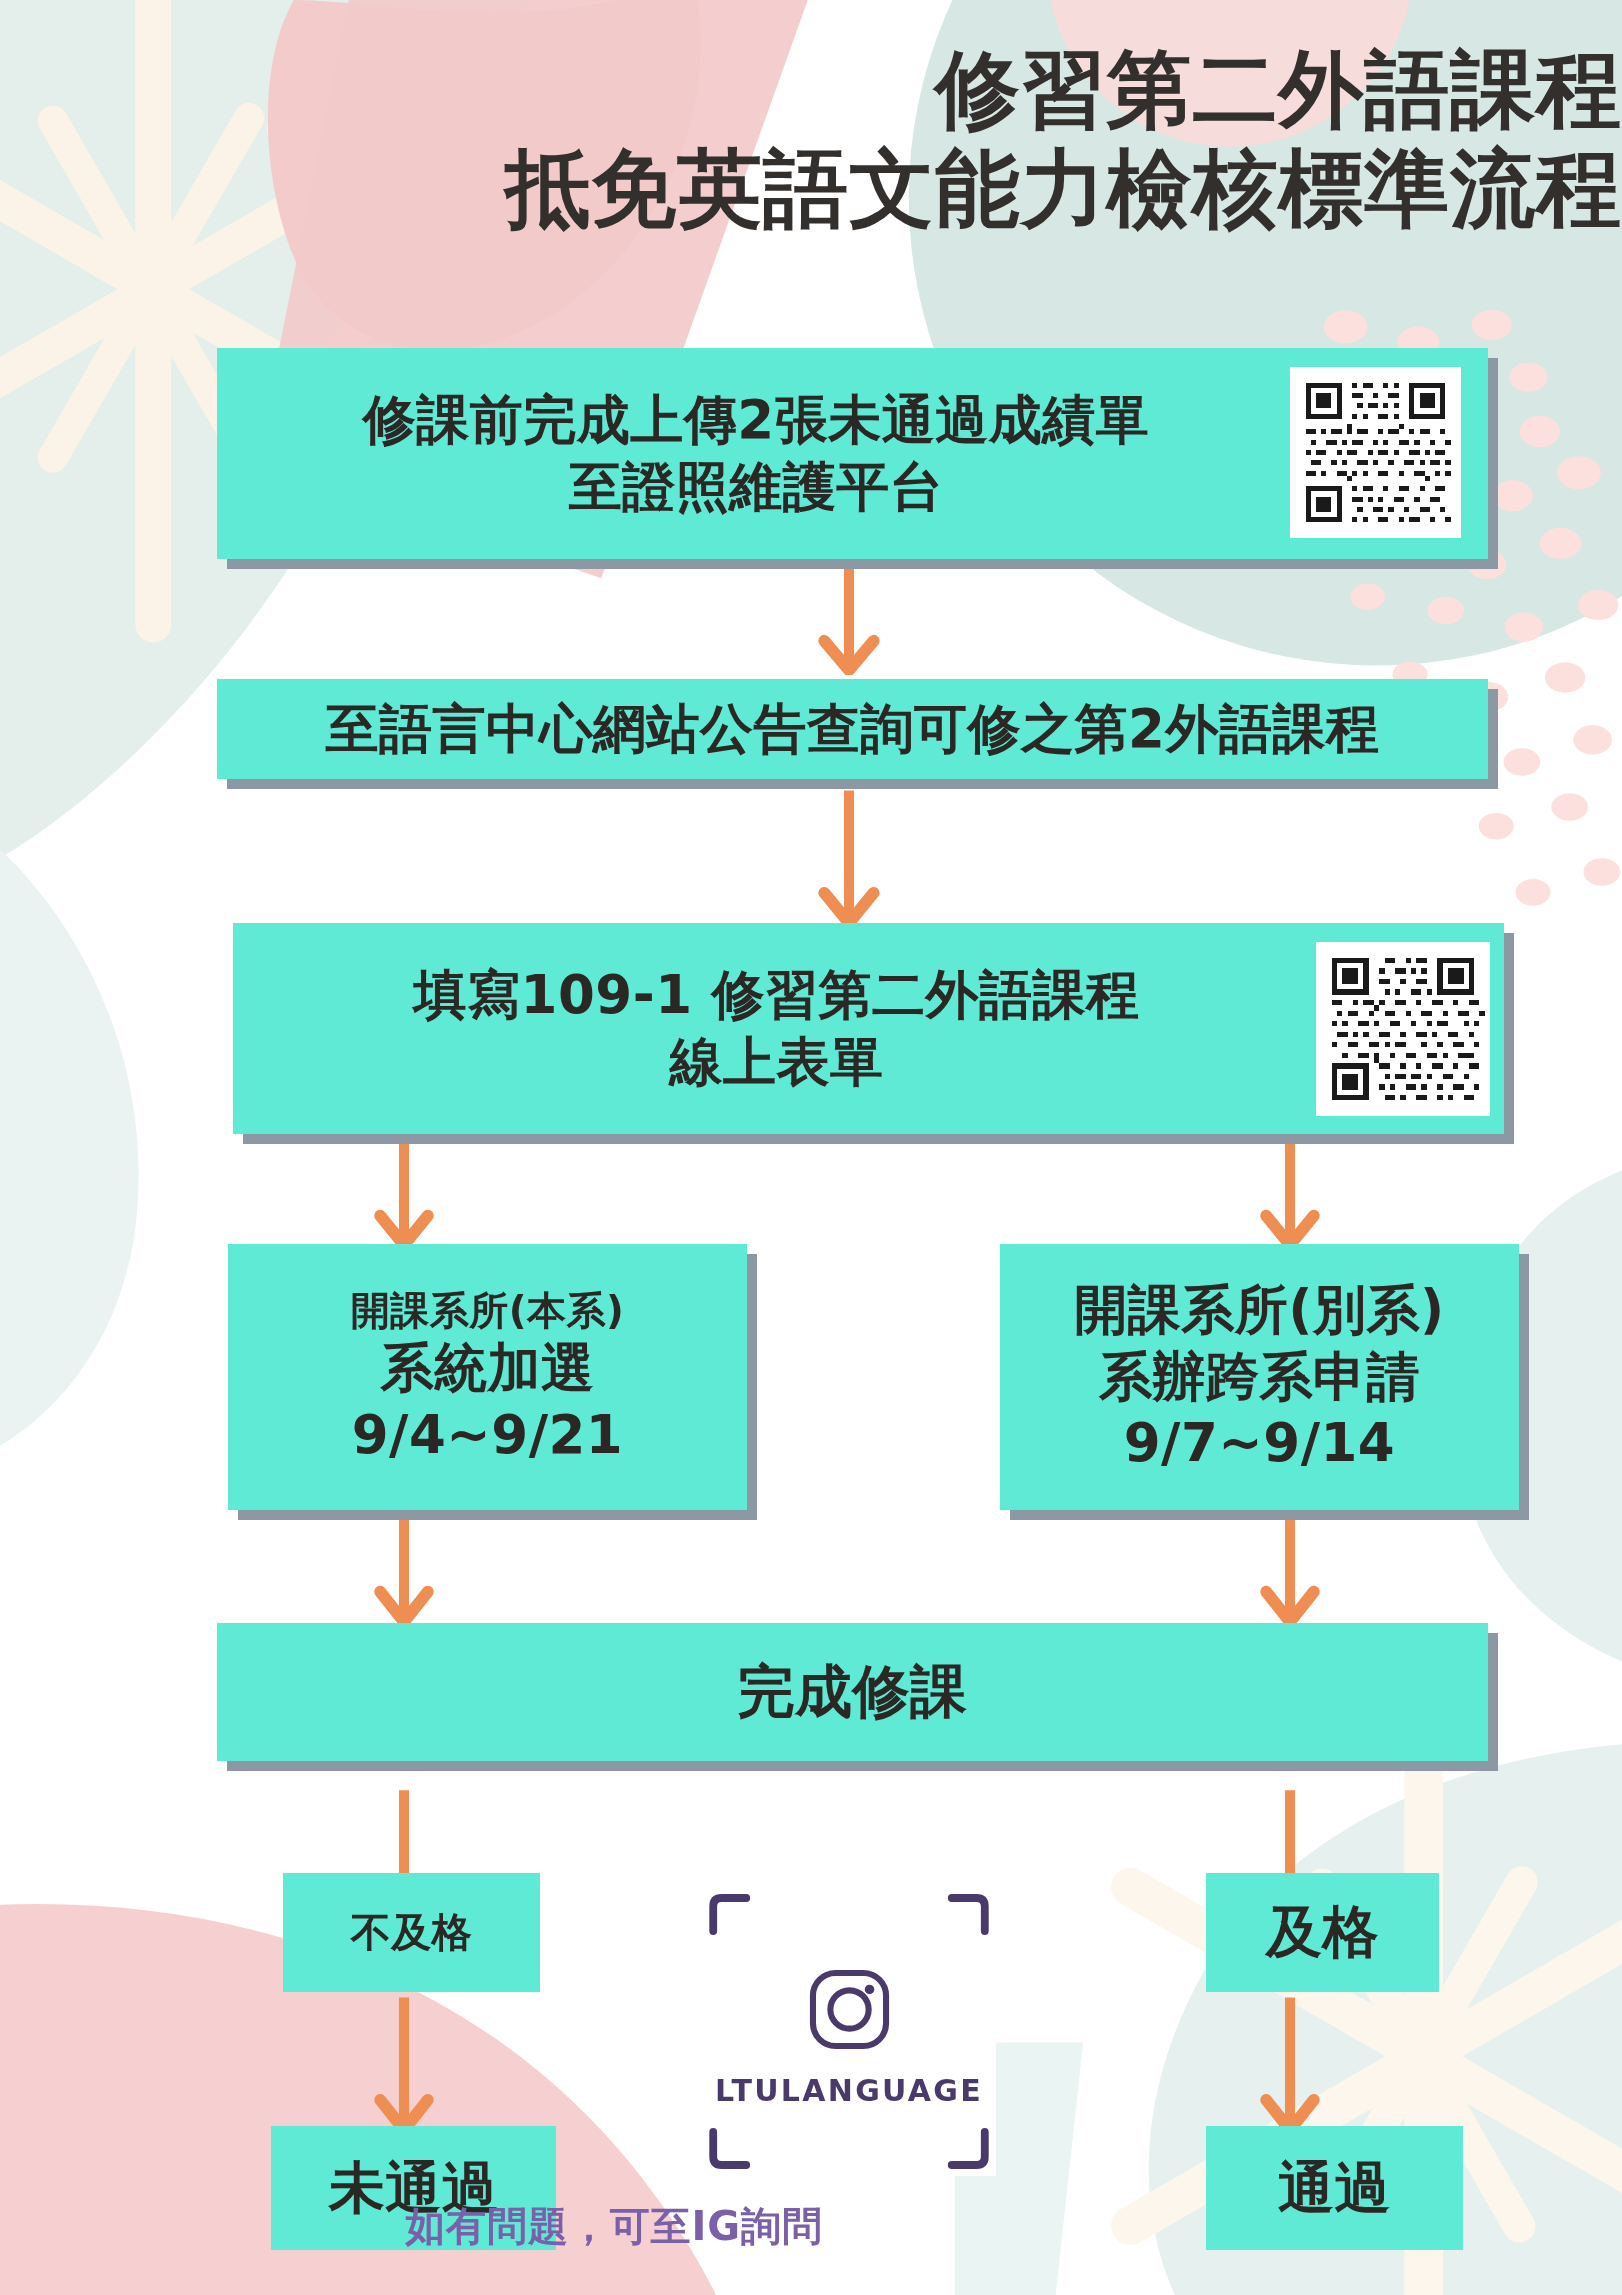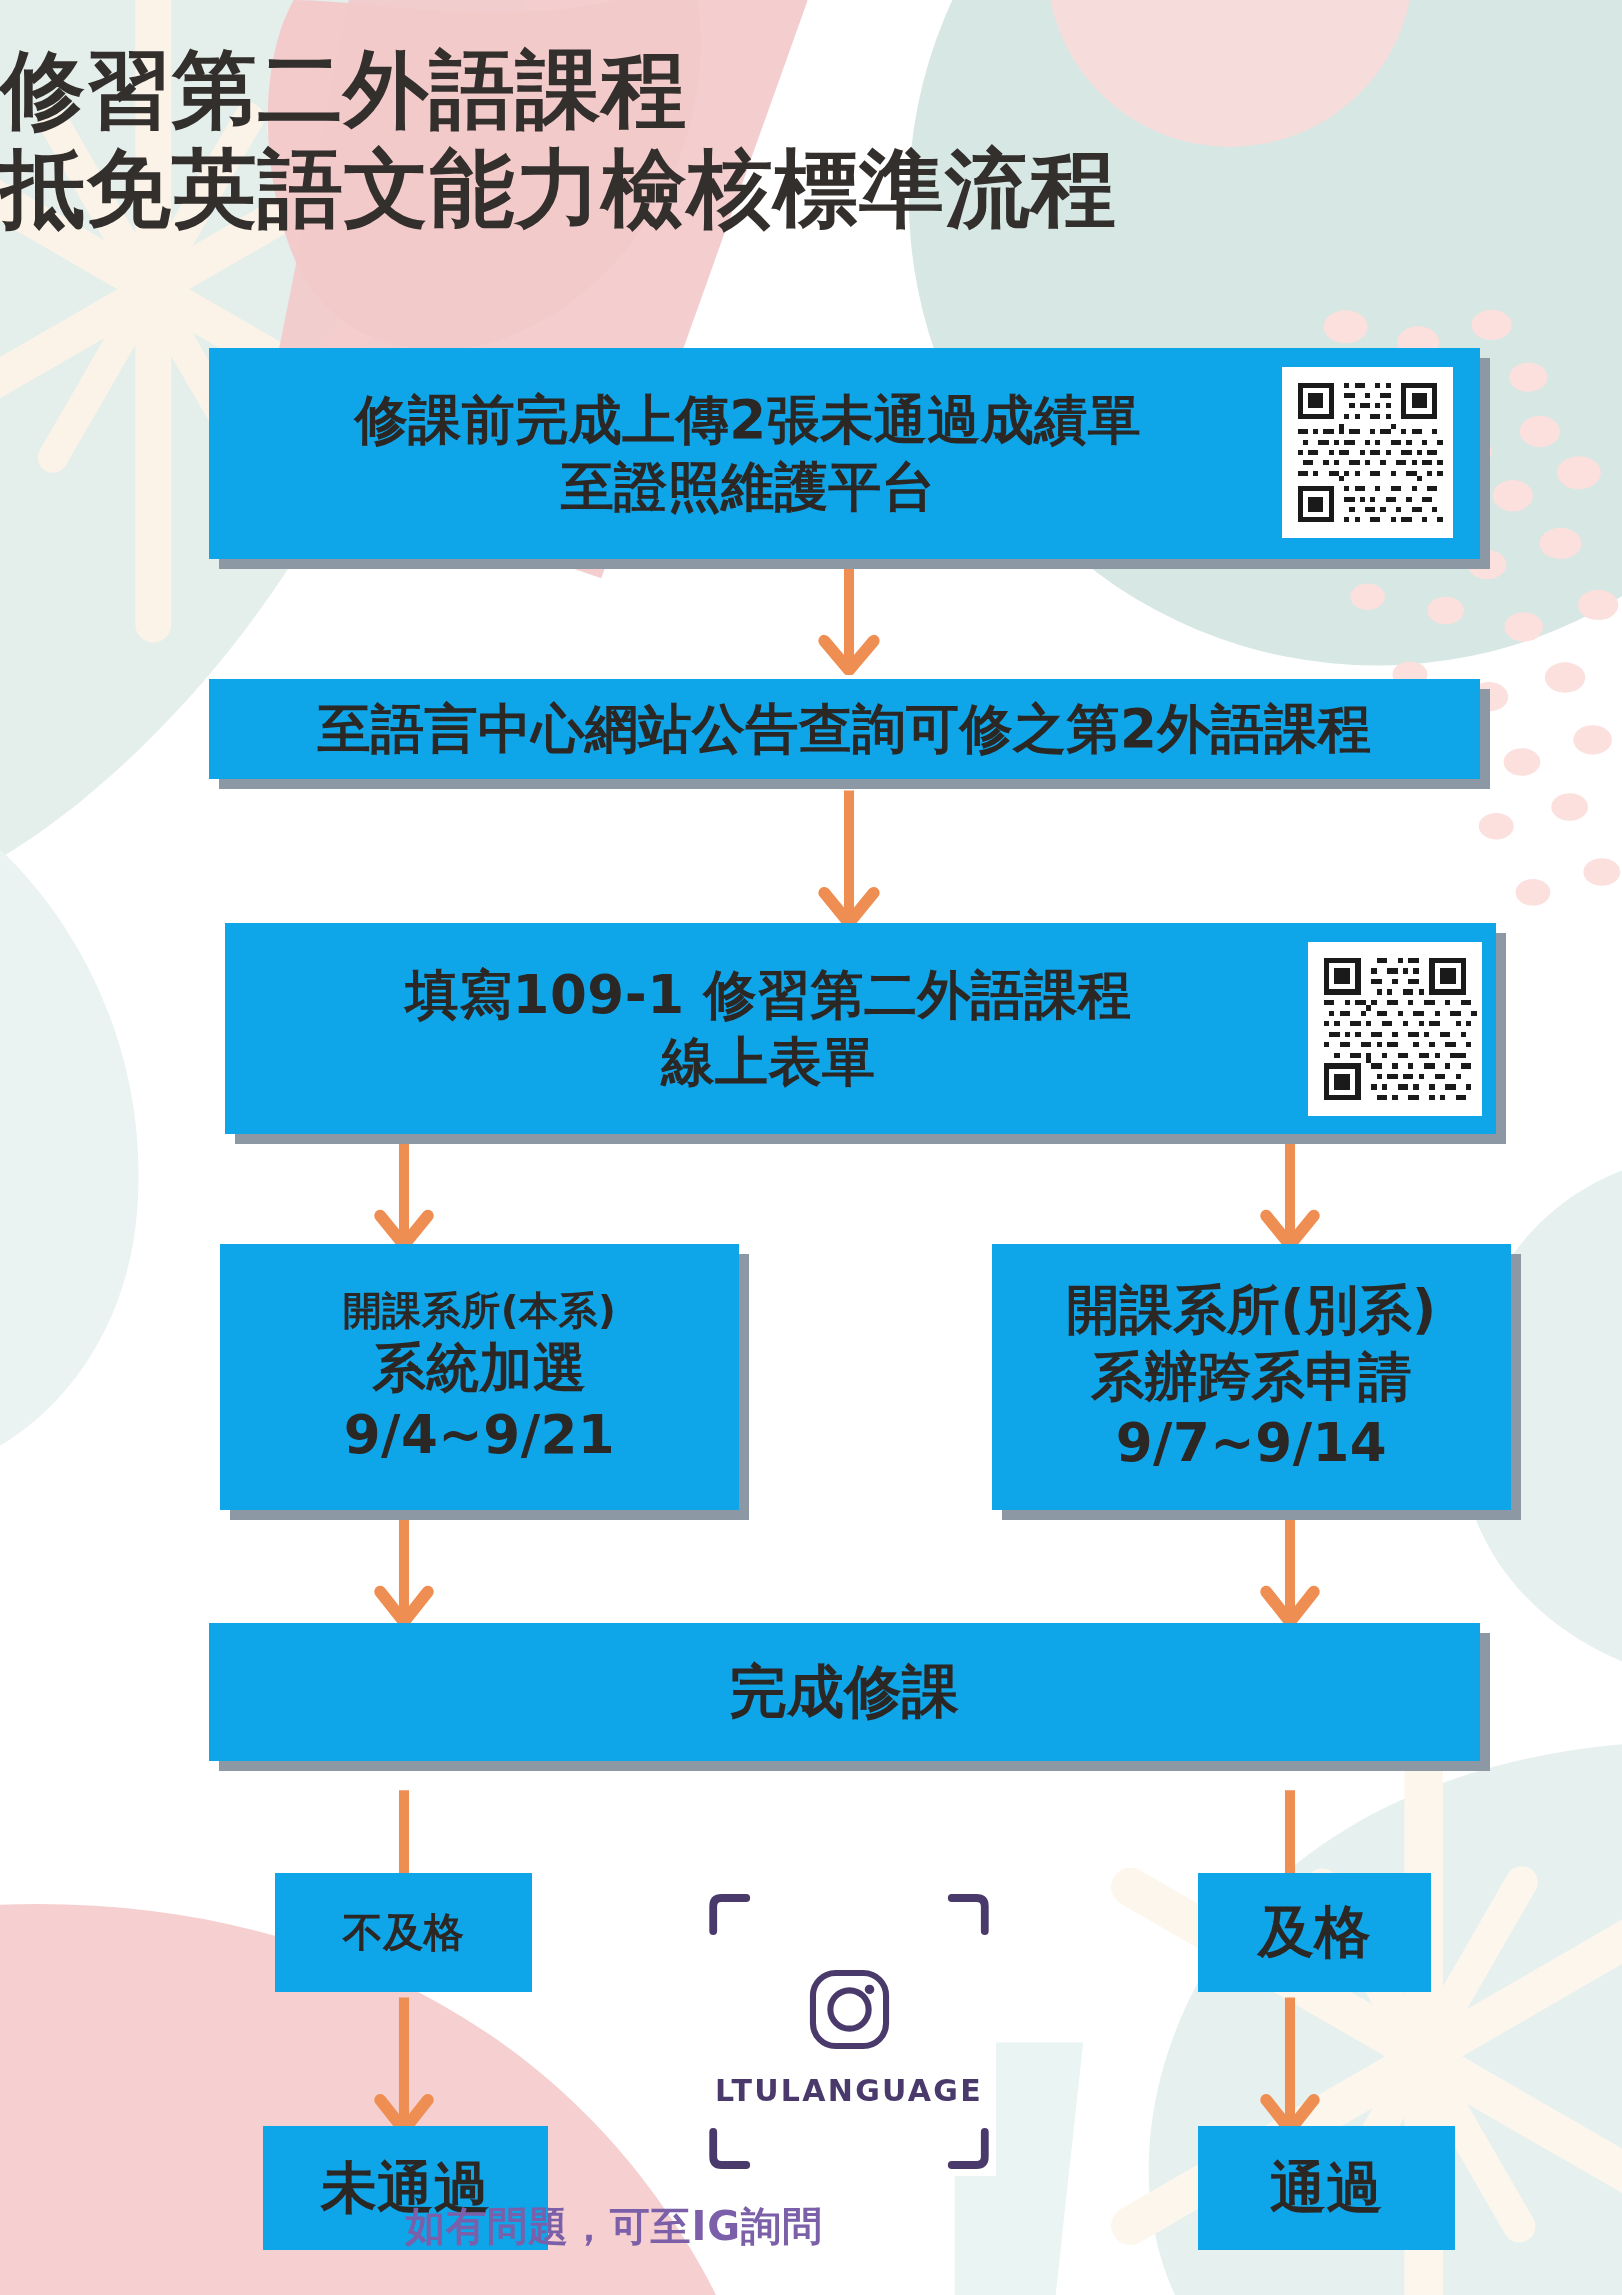--- a/index.html
+++ b/index.html
@@ -29,43 +29,44 @@
     height: 2295px;
     z-index: 2;
   }
 
   
   .title-block {
     position: absolute;
     left: 0;
     top: 41px;
     width: 1622px;
-    text-align: left;
+    text-align: right;
     z-index: 3;
   }
   .title-line {
     font-family: "DejaVu Sans", "Liberation Sans", sans-serif;
     font-weight: 700;
     font-size: 85px;
     line-height: 1.16;
     letter-spacing: 0.9px;
     color: #332f2d;
     white-space: nowrap;
   }
 
   
   .box {
     position: absolute;
-    background: #0ea5e9;
+    background: #5eead4;
     box-shadow: 10px 10px 0 0 #8c98a4;
     display: flex;
     flex-direction: column;
     align-items: center;
     justify-content: center;
     z-index: 3;
+    margin-left: 8px;
   }
   .box.noshadow { box-shadow: none; }
   .box .line {
     font-family: "DejaVu Sans", "Liberation Sans", sans-serif;
     font-weight: 700;
     color: #2b2725;
     white-space: nowrap;
     line-height: 1.26;
     letter-spacing: 0.5px;
   }

